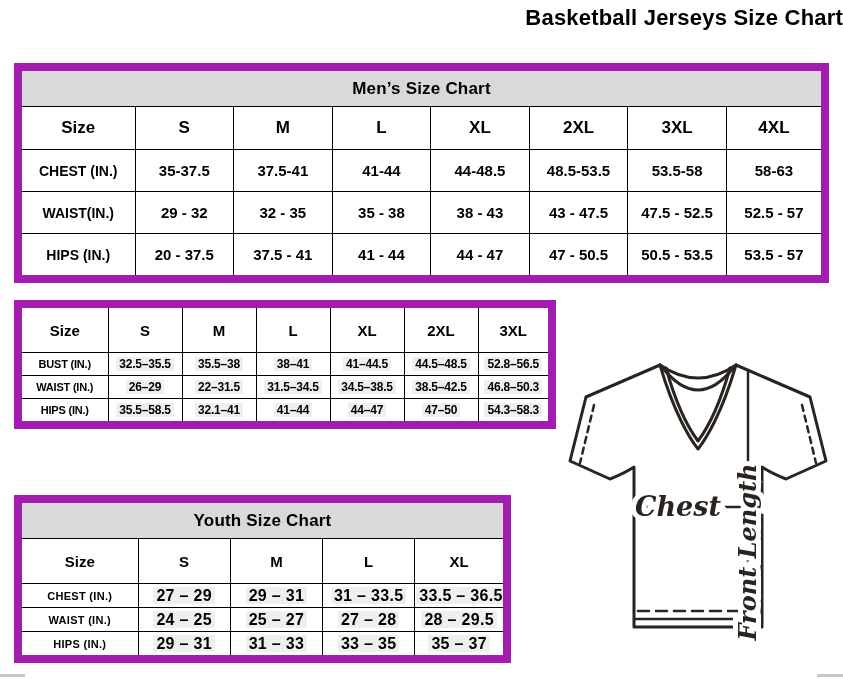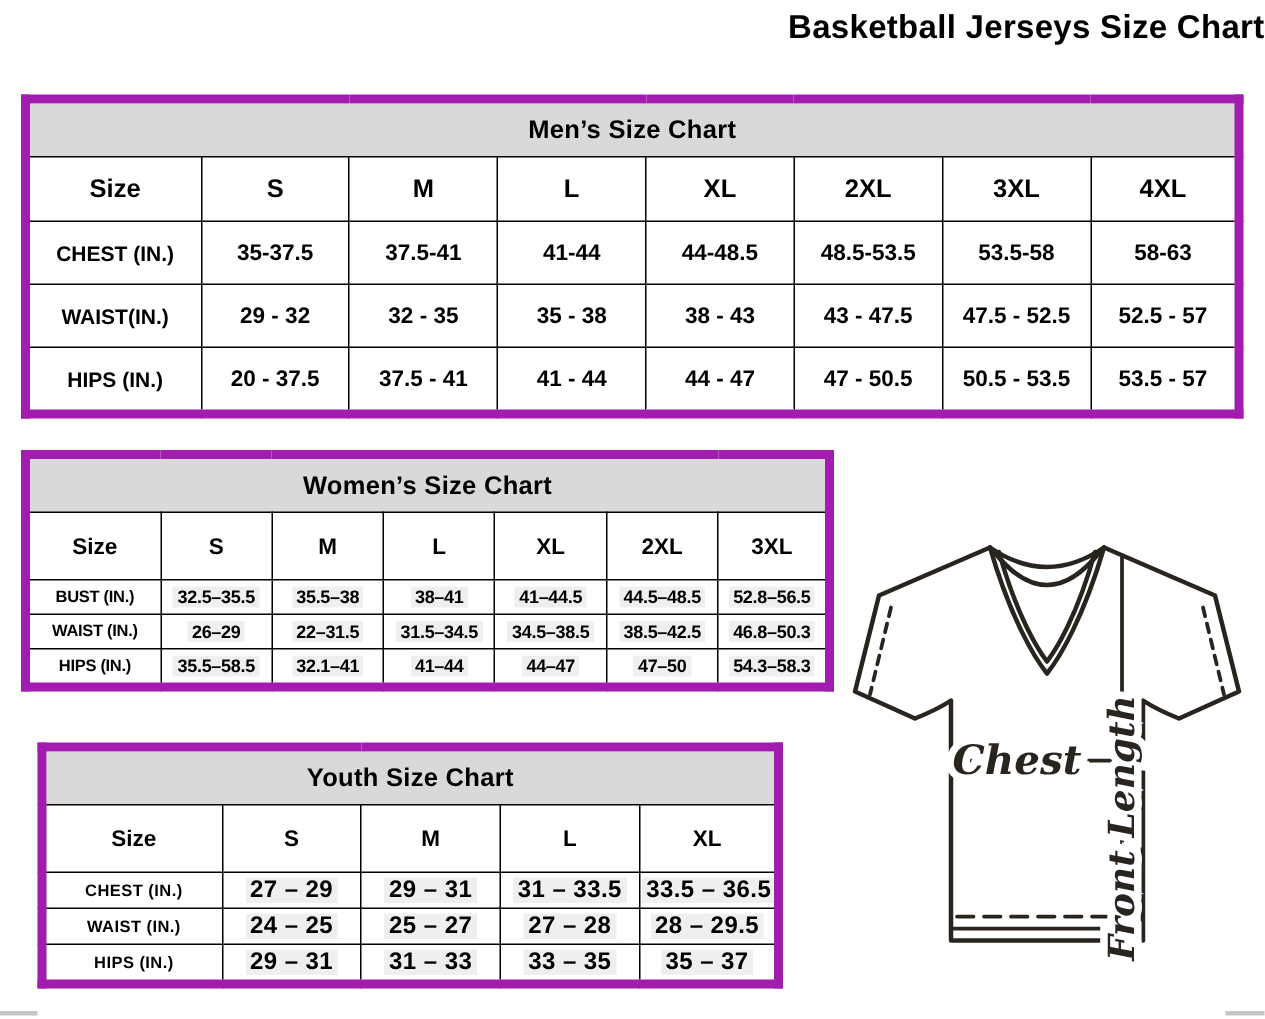--- a/index.html
+++ b/index.html
@@ -7,25 +7,25 @@
     position:relative;width:843px;height:679px;background:#ffffff;
     font-family:"Liberation Sans",sans-serif;overflow:hidden;color:#000;
   }
   .page-title{
     position:absolute;top:5px;left:0;width:843px;text-align:right;
     font-size:22px;font-weight:bold;letter-spacing:0.2px;
   }
   .tbl-wrap{position:absolute;}
   #mens-wrap{left:14px;top:63px;width:815px;}
   #womens-wrap{left:14px;top:300px;width:542px;}
-  #youth-wrap{left:25px;top:495px;width:497px;}
+  #youth-wrap{left:14px;top:495px;width:497px;}
 
   table.chart{
     border-collapse:collapse;table-layout:fixed;width:100%;
-    border:6px solid #a21caf;
+    border:8px solid #a21caf;
   }
   table.chart th,table.chart td{
     border:1px solid #000;text-align:center;vertical-align:middle;
     font-family:"Liberation Sans",sans-serif;overflow:hidden;white-space:nowrap;
   }
   table.chart .band{
     background:#d9d9d9;font-size:17px;font-weight:bold;letter-spacing:0.2px;
   }
   .mens .band{height:33px;}
   .womens .band,.youth .band{height:33px;font-size:16px;}
@@ -113,23 +113,20 @@
     </table>
 </div>
 
 <div class="tbl-wrap" id="womens-wrap">
   <table class="chart womens">
     <colgroup>
         <col class="c-label">
         <col span="6">
       </colgroup>
   <tbody>
-        <tr>
-          <th colspan="7" class="band">Women’s Size Chart</th>
-        </tr>
         <tr class="head-row">
           <th>Size</th>
           <th>S</th>
           <th>M</th>
           <th>L</th>
           <th>XL</th>
           <th>2XL</th>
           <th>3XL</th>
         </tr>
         <tr>

